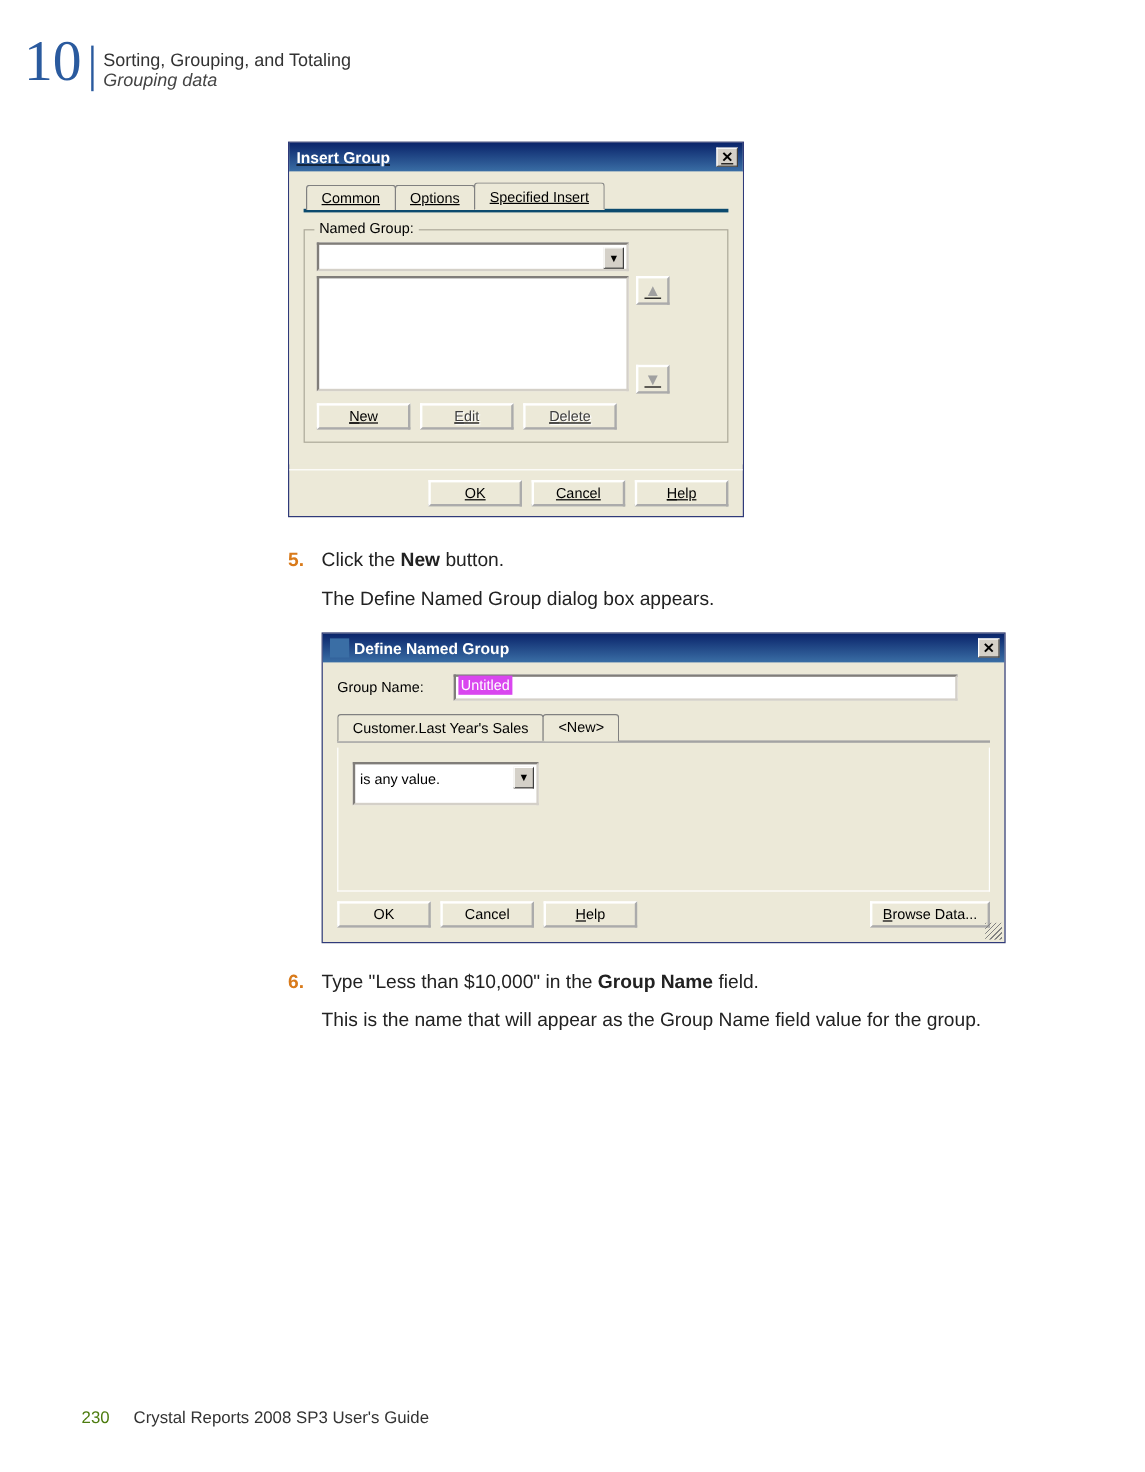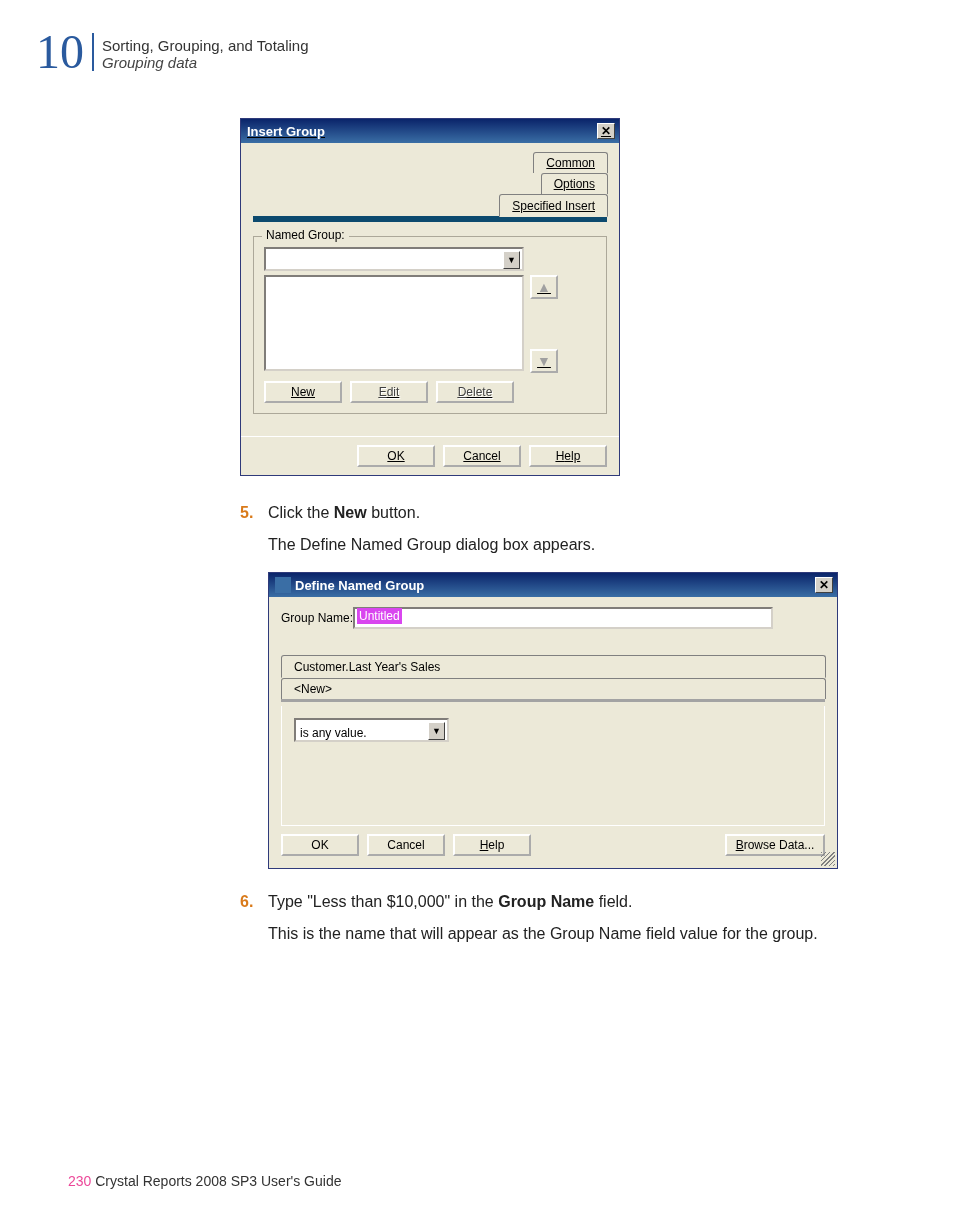--- a/index.html
+++ b/index.html
@@ -6,23 +6,23 @@
   body {
     font-family: Arial, Helvetica, sans-serif;
     background: #fff;
     width: 954px;
     height: 1227px;
     position: relative;
   }
   .header {
     position: absolute;
     top: 28px;
-    left: 36px;
-    display: flex;
-    align-items: center;
+    left: 20px;
+    display: flex;
+    align-items: flex-end;
   }
   .chapter-num {
     font-size: 48px;
     font-weight: 300;
     color: #2a5a9e;
     font-family: "Times New Roman", serif;
     line-height: 1;
     margin-right: 8px;
   }
   .chapter-titles {
@@ -83,24 +83,23 @@
     justify-content: center;
     font-family: Arial;
   }
   .dialog-body {
     padding: 8px 12px 12px 12px;
     background: #ece9d8;
   }
   .tabs {
     display: flex;
     align-items: flex-end;
-    border-bottom: 6px solid #0c4a6e;
+    border-bottom: 3px solid #0c4a6e;
     margin-bottom: 14px;
     padding-left: 2px;
-    flex-direction: column;
   }
   .tab {
     padding: 3px 12px;
     font-size: 12px;
     color: #000;
     background: #ece9d8;
     border: 1px solid #808080;
     border-bottom: none;
     position: relative;
     top: 1px;
@@ -240,52 +239,51 @@
     background: #ece9d8;
     margin-left: 28px;
     margin-bottom: 24px;
   }
   .d2-body {
     padding: 10px 12px 12px 12px;
   }
   .field-row {
     display: flex;
     align-items: center;
-    gap: 0;
-    margin-bottom: 25px;
+    gap: 25px;
+    margin-bottom: 10px;
   }
   .field-label {
     font-size: 12px;
   }
   .text-input {
     height: 22px;
     width: 420px;
     border: 2px inset #d4d0c8;
     background: #fff;
     padding: 0 2px;
     font-size: 12px;
   }
   .text-input .selected {
     background: #d946ef;
     color: #fff;
     padding: 1px 2px;
   }
   .tabs2 {
     display: flex;
-    border-bottom: 4px solid #a3a3a3;
+    border-bottom: 2px solid #a3a3a3;
     margin-bottom: 4px;
-    flex-direction: column;
   }
   .tab-panel {
     border: 1px solid #fff;
     border-top: none;
     padding: 12px;
     height: 120px;
   }
-  .combo2 { width: 155px; height: 24px; }
+  .combo2 { width: 155px; height: 36px; }
   .d2-bottom {
     display: flex;
     justify-content: space-between;
     padding-top: 8px;
   }
   .d2-left-btns { display: flex; gap: 8px; }
   .resize-grip {
     position: absolute;
     right: 2px;
     bottom: 2px;
@@ -303,21 +301,21 @@
     margin-right: 4px;
     vertical-align: middle;
   }
 
   .footer {
     position: absolute;
     bottom: 38px;
     left: 68px;
     font-size: 14px;
   }
-  .page-num { color: #ec4899; }
+  .page-num { color: #4d7c0f; margin-right: 16px; }
   .guide-name { color: #333; }
 </style>
 </head>
 <body>
 
 <div class="header">
   <div class="chapter-num">10</div>
   <div class="chapter-titles">
     <div class="chapter-main">Sorting, Grouping, and Totaling</div>
     <div class="chapter-sub">Grouping data</div>

